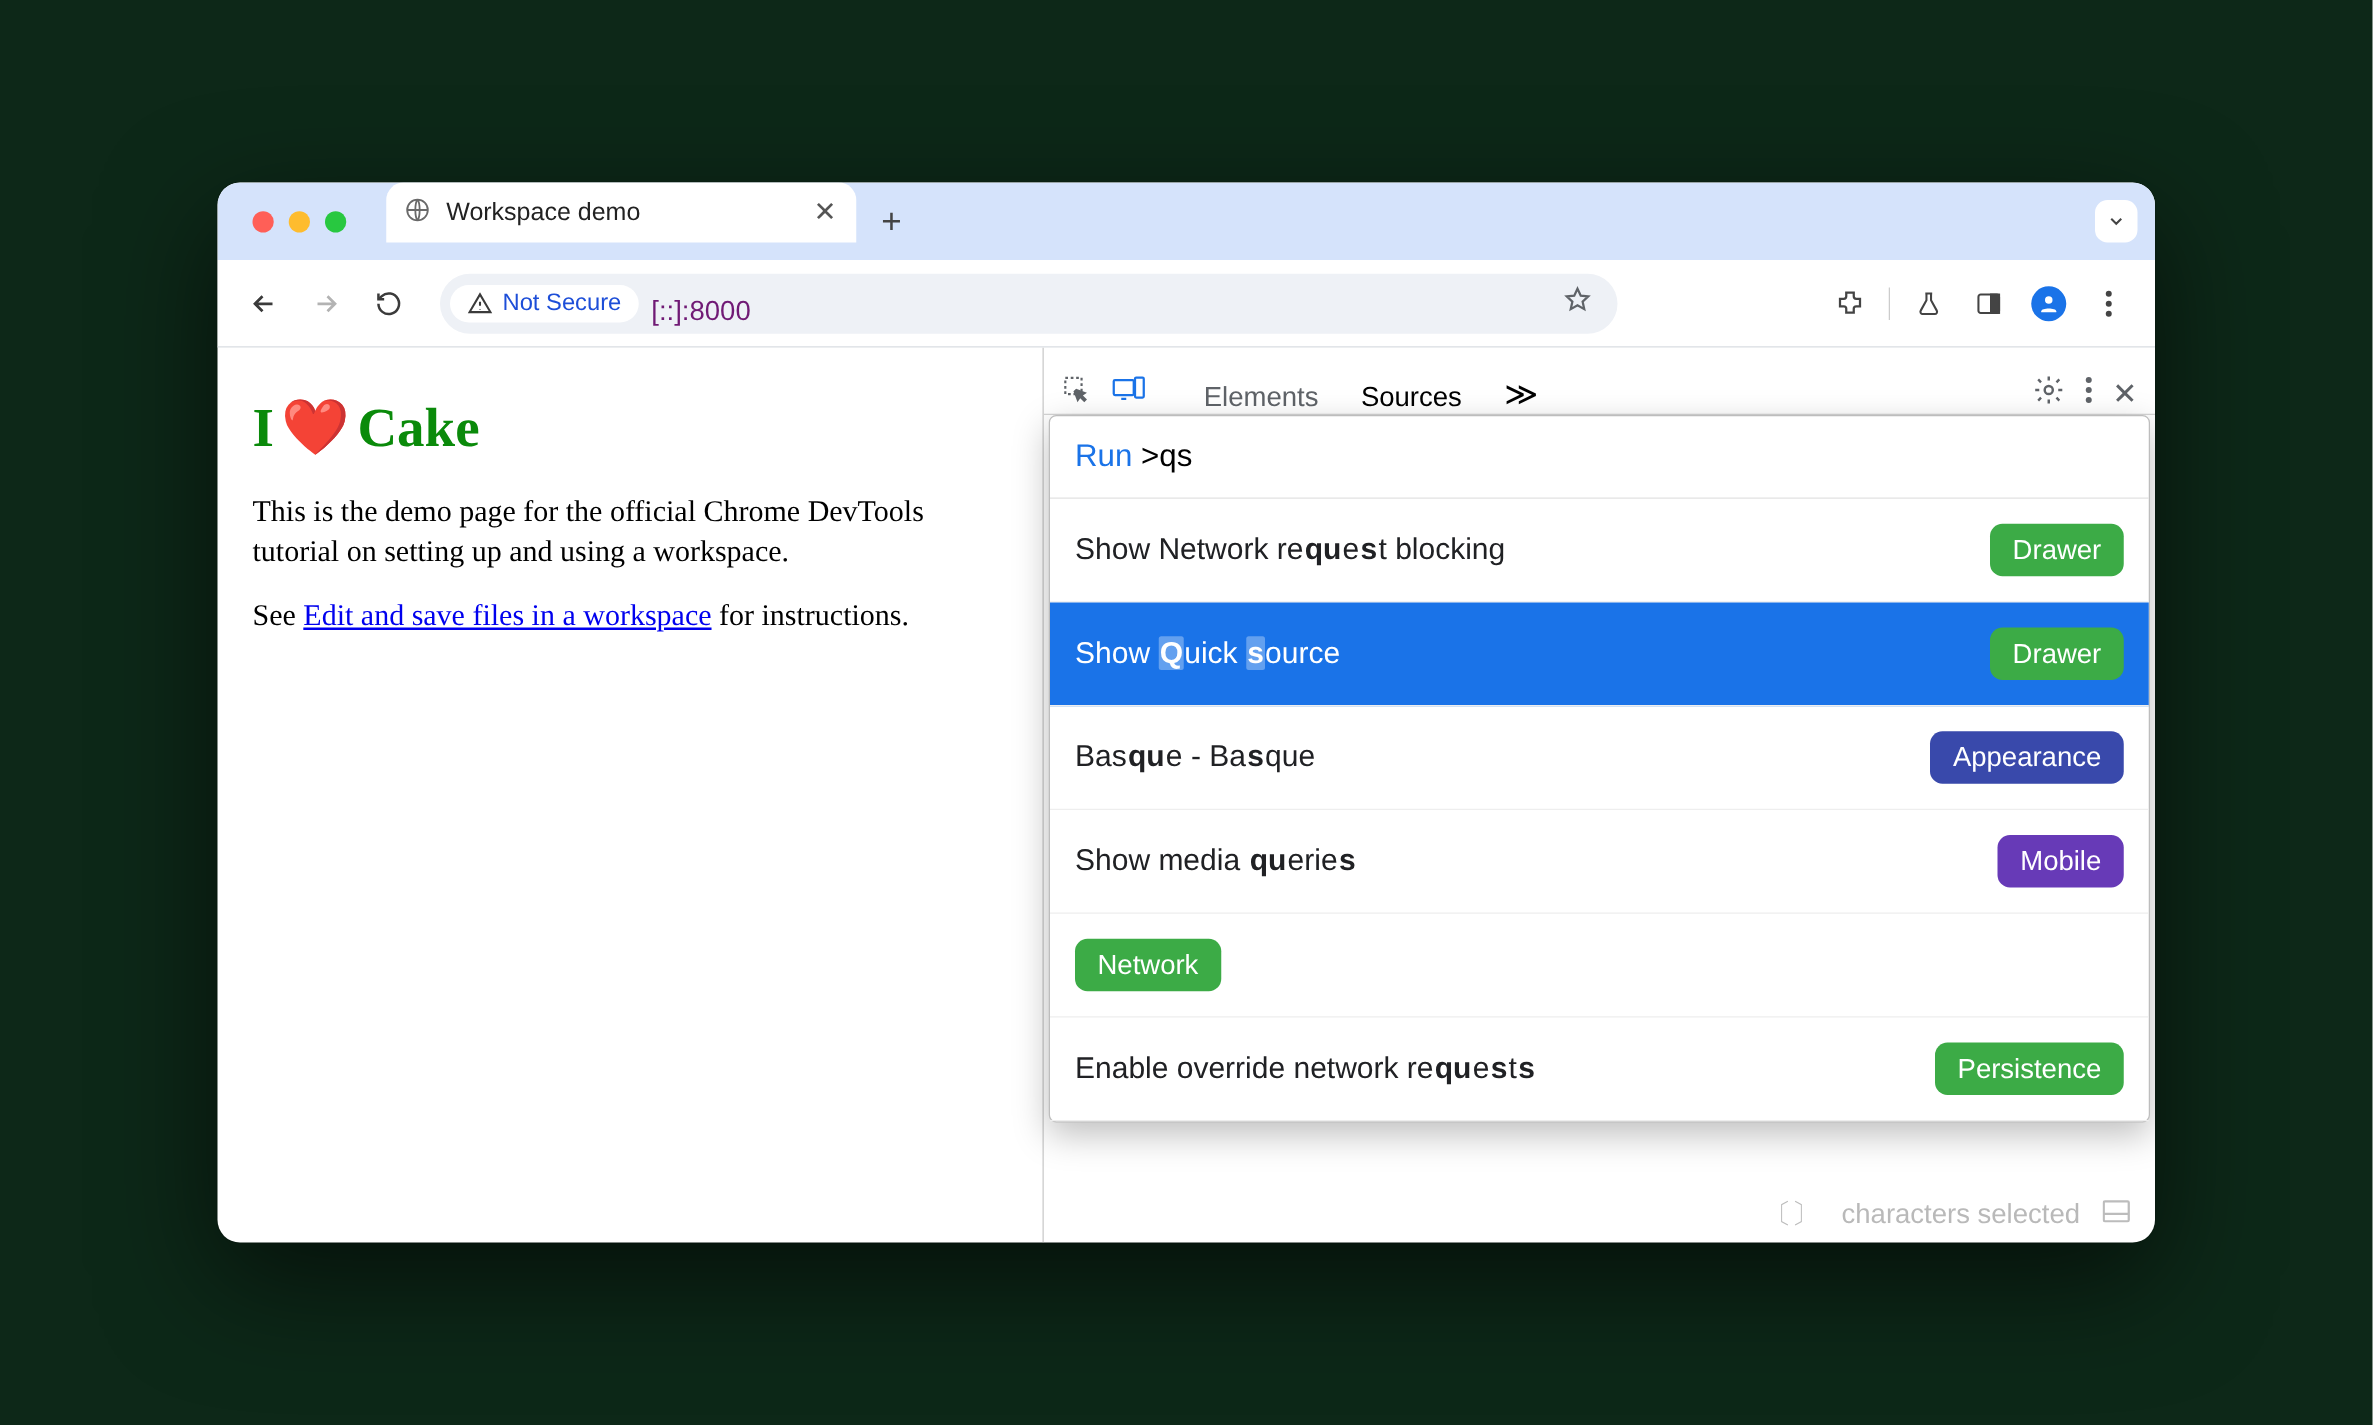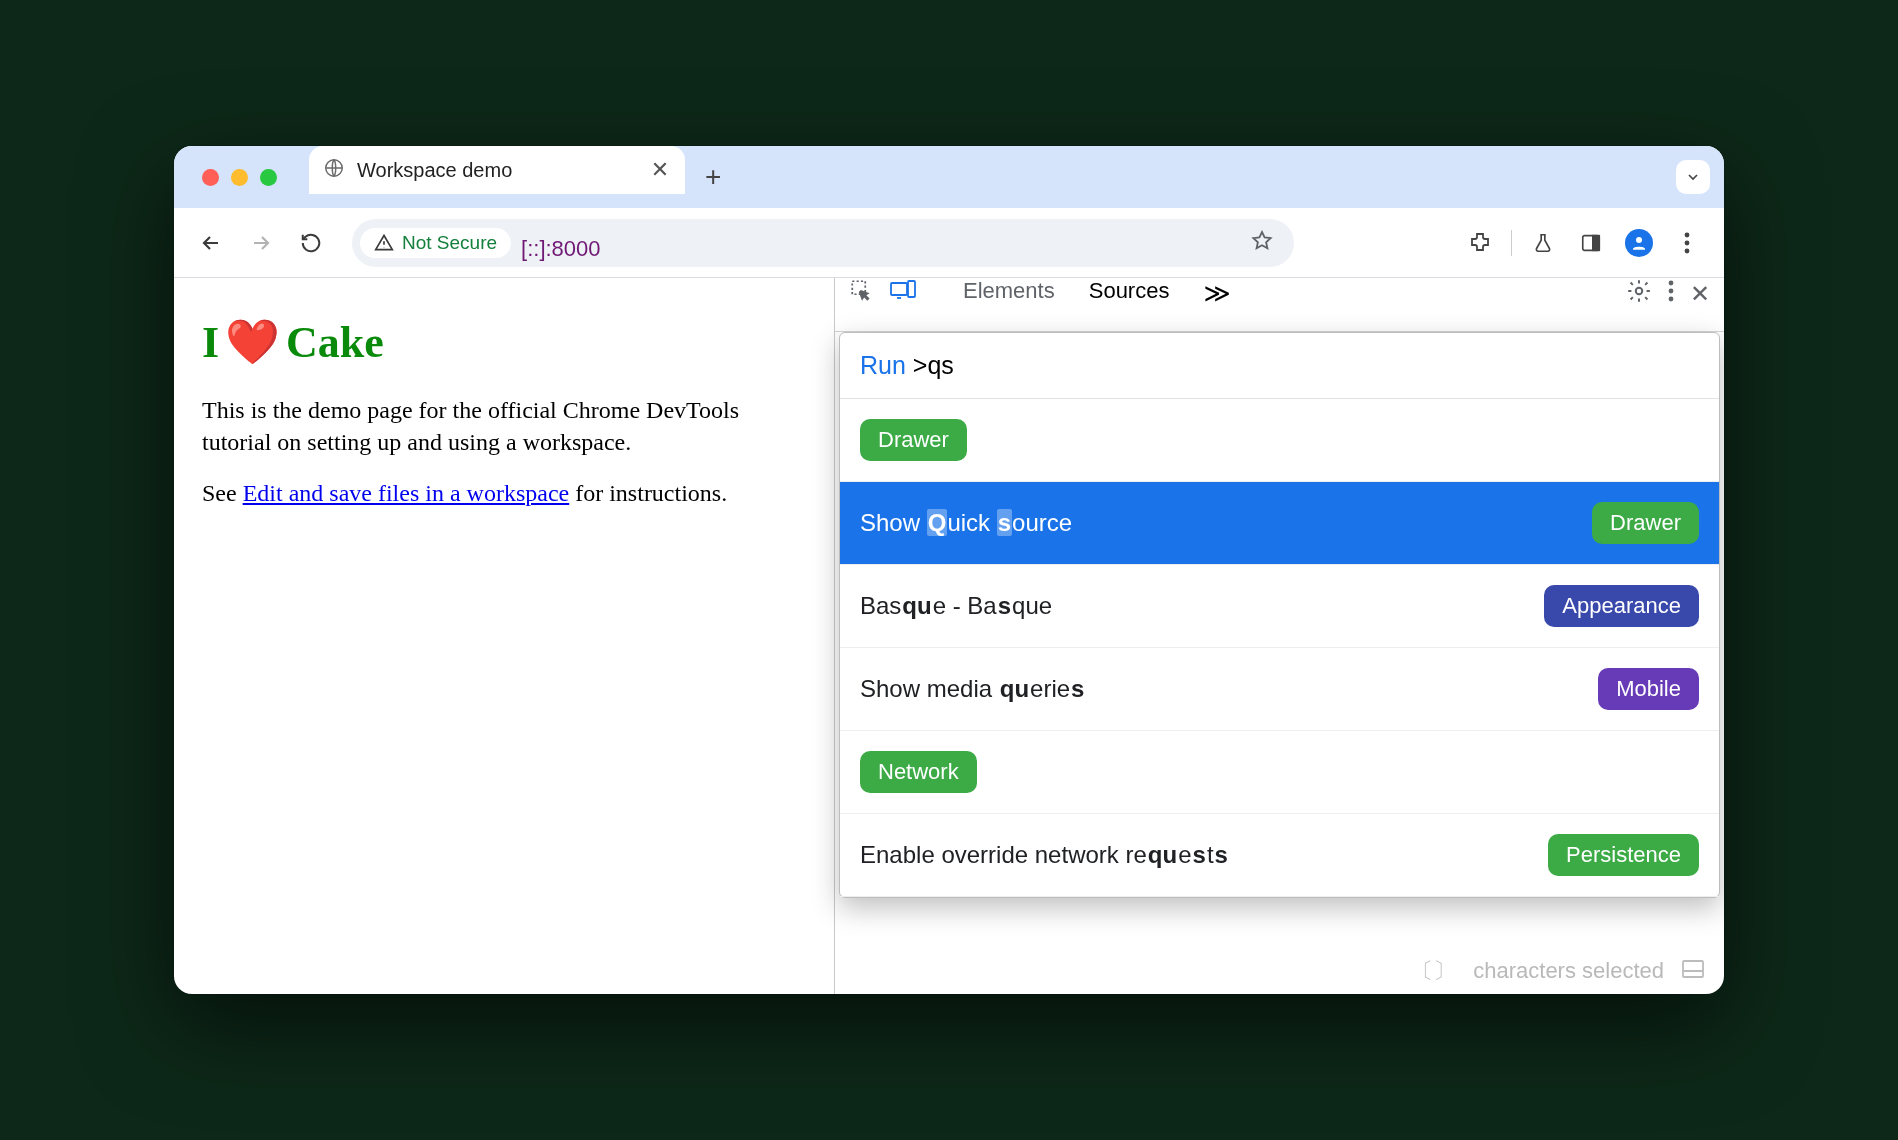--- a/index.html
+++ b/index.html
@@ -77,21 +77,21 @@
     margin-left: 12px;
   }
   .sec-chip {
     background: #fff;
     border-radius: 18px;
     padding: 4px 14px;
     display: flex;
     align-items: center;
     gap: 8px;
     font-size: 19px;
-    color: #15803d;
+    color: #1d4ed8;
   }
   .url { font-size: 22px; color: #701a75; margin-top: 12px; }
   .omnibox .spacer { flex: 1; }
   .star { color:#5f6368; }
   .tbright { display:flex; align-items:center; gap:6px; margin-left:auto;}
   .tbicon { width:42px; height:42px; display:flex; align-items:center; justify-content:center; color:#444;}
   .divider { width:1px; height:26px; background:#ccc; margin:0 4px;}
   .avatar { width:28px; height:28px; border-radius:50%; background:#1a73e8; display:flex; align-items:center; justify-content:center;}
   
   .content { flex:1; display:flex; overflow:hidden;}
@@ -99,21 +99,21 @@
     width: 660px;
     padding: 38px 28px;
     font-family: "Times New Roman", Times, serif;
     color: #000;
   }
   .page h1 { font-size: 44px; font-weight: bold; color: #0a8a0a; margin-bottom: 26px; display:flex; align-items:center; gap:6px;}
   .page p { font-size: 24px; line-height: 1.35; margin-bottom: 18px; }
   .page a { color: #0000ee; text-decoration: underline; }
   
   .devtools { flex:1; display:flex; flex-direction:column; border-left:1px solid #c9c9c9; font-family: "Helvetica Neue", Arial, sans-serif; position:relative;}
-  .dt-tabs { height:54px; display:flex; align-items:flex-start; padding:0 14px; gap:18px; border-bottom:1px solid #d4d4d4; color:#5f6368; font-size:22px;}
+  .dt-tabs { height:54px; display:flex; align-items:flex-end; padding:0 14px; gap:18px; border-bottom:1px solid #d4d4d4; color:#5f6368; font-size:22px;}
   .dt-tab { padding: 0 8px; }
   .dt-tab.active { color:#000000; }
   .dt-icons-left { display:flex; gap:14px; margin-right:20px;}
   .dt-icons-right { margin-left:auto; display:flex; gap:16px; align-items:center;}
   
   .cmdmenu {
     position:absolute;
     top:54px; left:4px; right:4px;
     background:#fff;
     border:1px solid #bdbdbd;
@@ -307,20 +307,21 @@
         </div>
       </div>
 
       <div class="cmdmenu">
         <div class="cmd-input">
           <span class="run">Run</span>
           <span class="caret">&gt;</span><span class="caret">qs</span>
         </div>
         <div class="cmd-list" id="cmd-list">
             <div class="cmd-item">
+              <span class="label">Show Network re<span class="hl b">qu</span>e<span class="hl b">s</span>t blocking</span>
               <span class="badge b-green">Drawer</span>
             </div>
             <div class="cmd-item selected">
               <span class="label">Show <span class="hl b">Q</span>uick <span class="hl b">s</span>ource</span>
               <span class="badge b-green">Drawer</span>
             </div>
             <div class="cmd-item">
               <span class="label">Bas<span class="hl b">qu</span>e - Ba<span class="hl b">s</span>que</span>
               <span class="badge b-indigo">Appearance</span>
             </div>

